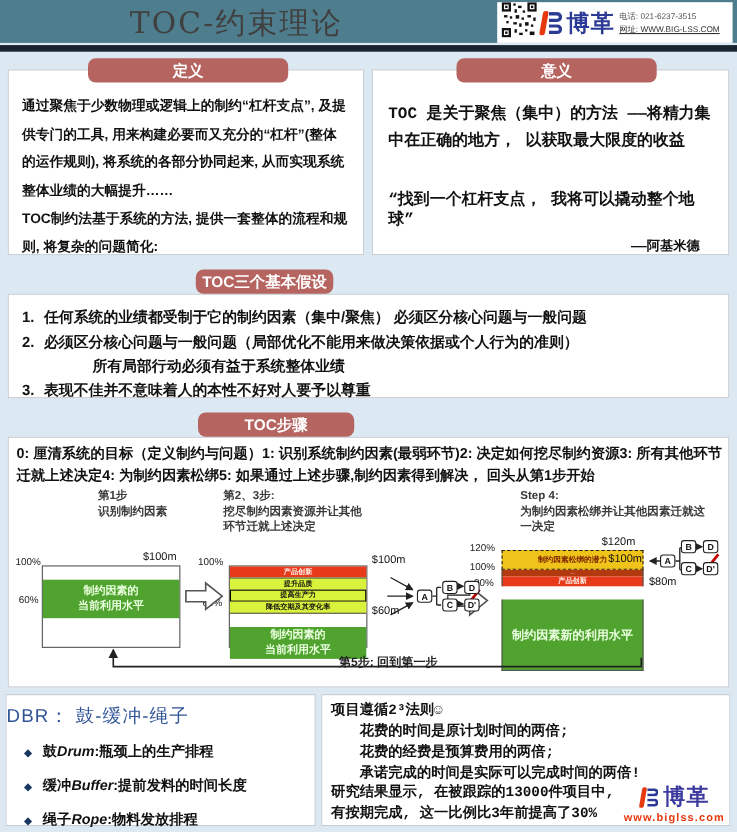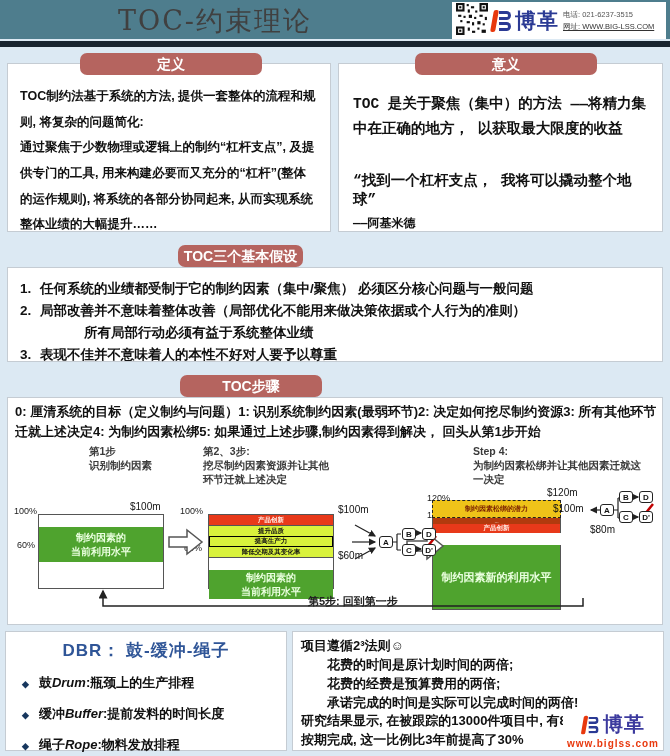--- a/index.html
+++ b/index.html
@@ -25,21 +25,21 @@
   .card{position:absolute;background:#fff;border:1px solid #c5ccd3;box-sizing:border-box;}
   .badge{position:absolute;height:22px;line-height:22px;background:#b5645f;border-radius:7px;
          color:#fff;font-weight:bold;font-size:14px;text-align:center;z-index:5;}
   .pre{white-space:pre-line;}
   
   #defbody{padding:20px 12px 0 12px;font-size:12.5px;font-weight:bold;line-height:2.05;}
   #defbody p{margin:0;}
   #meanbody{padding:28px 12px 0 14px;font-family:Liberation Mono, monospace;font-weight:bold;}
   #meanbody .p{font-size:14.5px;line-height:1.7;margin:0;}
   #meanbody .quote{font-size:14.5px;margin:30px 0 0 0;}
-  #meanbody .author{font-size:12px;text-align:left;margin:6px 14px 0 0;}
+  #meanbody .author{font-size:12px;text-align:right;margin:6px 14px 0 0;}
   
   #assumpbody{padding:10px 10px 0 12px;font-size:13.5px;font-weight:bold;line-height:1.64;}
   .arow{display:flex;gap:6px;}
   .arow .num{width:14px;flex:none;}
   .anote{padding-left:64px;}
   
   #stepsbody{position:absolute;inset:0;}
   #stepsintro{position:absolute;left:7px;top:4px;width:644px;font-size:13px;font-weight:bold;line-height:1.52;}
   .dhead{position:absolute;font-size:10.5px;font-weight:600;color:#3a3a3a;line-height:1.35;}
   .chartbox{position:absolute;border:1.5px solid #555;box-sizing:border-box;}
@@ -51,26 +51,26 @@
   .seg.darkred{background:#b23a0e;color:#fff;}
   .biglabel{font-size:10px;text-align:center;line-height:1.35;}
   .layerlabel{font-size:6.5px;}
   .pct{position:absolute;font-size:9px;color:#222;}
   .usd{position:absolute;font-size:10px;font-weight:normal;color:#111;}
   .node{position:absolute;width:14px;height:12px;background:#fff;border:1.5px solid #222;border-radius:3px;
         box-sizing:border-box;font-size:8px;font-weight:bold;display:flex;align-items:center;justify-content:center;z-index:4;}
   #step5label{position:absolute;left:300px;top:196px;font-size:11px;font-weight:bold;color:#222;}
   #ovl{position:absolute;left:0;top:0;z-index:2;}
   
-  #dbrtitle{margin-top:7px;text-align:center;font-size:17px;font-weight:bold;color:#2f5597;letter-spacing:1px;}
+  #dbrtitle{margin-top:7px;text-align:left;font-size:17px;font-weight:normal;color:#2f5597;letter-spacing:1px;}
   #dbrlist{margin:12px 0 0 16px;}
   .dbrrow{display:flex;align-items:baseline;gap:10px;margin-bottom:13px;font-size:13px;font-weight:bold;}
   .dbrrow .dia{color:#17375e;font-size:9px;flex:none;}
   .dbrrow .en{font-style:italic;}
-  #projbody{padding:5px 8px;font-size:13px;font-weight:bold;line-height:1.45;}
+  #projbody{padding:5px 8px;font-size:13px;font-weight:bold;line-height:1.45;font-family:Liberation Mono, monospace;}
   #projbody p{margin:0;}
   #projbody .ind{padding-left:26px;}
   #projlogo{position:absolute;right:4px;bottom:1px;text-align:center;background:#fff;padding-left:4px;}
   #projlogo .row{display:flex;align-items:center;gap:3px;justify-content:center;}
   #projlogo .nm{font-size:20px;font-weight:bold;color:#3c3a9e;letter-spacing:1px;}
   #projlogo .web{font-size:10px;font-weight:bold;color:#e8380d;letter-spacing:1px;cursor:pointer;}
 </style>
 </head>
 <body>
 
@@ -127,22 +127,22 @@
   <span id="contact">
     <span>电话: 021-6237-3515</span>
     <span class="web">网址: WWW.BIG-LSS.COM</span>
   </span>
 </div>
 <div id="navyrule"></div>
 
 <div class="badge" style="left:80px;top:53px;width:182px;">定义</div>
 <div class="card" style="left:7px;top:63px;width:324px;height:169px;">
   <div id="defbody">
+    <p>通过聚焦于少数物理或逻辑上的制约“杠杆支点”, 及提供专门的工具, 用来构建必要而又充分的“杠杆”(整体的运作规则), 将系统的各部分协同起来, 从而实现系统整体业绩的大幅提升……</p>
     <p>TOC制约法基于系统的方法, 提供一套整体的流程和规则, 将复杂的问题简化:</p>
-    <p>通过聚焦于少数物理或逻辑上的制约“杠杆支点”, 及提供专门的工具, 用来构建必要而又充分的“杠杆”(整体的运作规则), 将系统的各部分协同起来, 从而实现系统整体业绩的大幅提升……</p>
   </div>
 </div>
 
 <div class="badge" style="left:415px;top:53px;width:182px;">意义</div>
 <div class="card" style="left:338px;top:63px;width:325px;height:169px;">
   <div id="meanbody">
     <p class="p">TOC 是关于聚焦（集中）的方法 ——将精力集中在正确的地方， 以获取最大限度的收益</p>
     <p class="quote">“找到一个杠杆支点， 我将可以撬动整个地球”</p>
     <p class="author">——阿基米德</p>
   </div>
@@ -150,21 +150,21 @@
 
 <div class="badge" style="left:178px;top:245px;width:125px;">TOC三个基本假设</div>
 <div class="card" style="left:7px;top:267px;width:656px;height:95px;">
   <div id="assumpbody">
     <div class="arow">
       <span class="num">1.</span>
       <span>任何系统的业绩都受制于它的制约因素（集中/聚焦）  必须区分核心问题与一般问题</span>
     </div>
     <div class="arow">
       <span class="num">2.</span>
-      <span>局部改善并不意味着整体改善（局部优化不能用来做决策依据或个人行为的准则）</span>
+      <span>必须区分核心问题与一般问题（局部优化不能用来做决策依据或个人行为的准则）</span>
     </div>
     <div class="anote">所有局部行动必须有益于系统整体业绩</div>
     <div class="arow">
       <span class="num">3.</span>
       <span>表现不佳并不意味着人的本性不好对人要予以尊重</span>
     </div>
   </div>
 </div>
 
 <div class="badge" style="left:180px;top:375px;width:142px;">TOC步骤</div>
@@ -249,21 +249,21 @@
     <div class="node" style="left:394px;top:146px;">C</div>
     <div class="node" style="left:414px;top:130px;">D</div>
     <div class="node" style="left:414px;top:146px;">D'</div>
 
     <div class="pct" style="left:419px;top:95px;">120%</div>
     <div class="pct" style="left:419px;top:112px;">100%</div>
     <div class="pct" style="left:423px;top:127px;">80%</div>
     <div class="usd" style="left:539px;top:89px;z-index:3;">$120m</div>
     <div class="usd" style="left:545px;top:105px;z-index:3;">$100m</div>
     <div class="usd" style="left:582px;top:126px;">$80m</div>
-    <div class="chartbox" style="left:424px;top:102px;width:129px;height:98px;border:none;">
+    <div class="chartbox" style="left:448px;top:102px;width:129px;height:98px;border:none;">
       <div class="seg gold" style="height:18px;">
           <span style="font-size:7px;">制约因素松绑的潜力</span>
         </div>
       <div class="seg darkred" style="height:6px;border-left:1.5px solid #555;border-right:1.5px solid #555;">
           <span style="font-size:5px;line-height:2px;">...</span>
         </div>
       <div class="seg red" style="height:9px;border-left:1.5px solid #555;border-right:1.5px solid #555;">
           <span class="layerlabel">产品创新</span>
         </div>
       <div class="seg green" style="height:65px;border:1.5px solid #555;border-top:none;">

